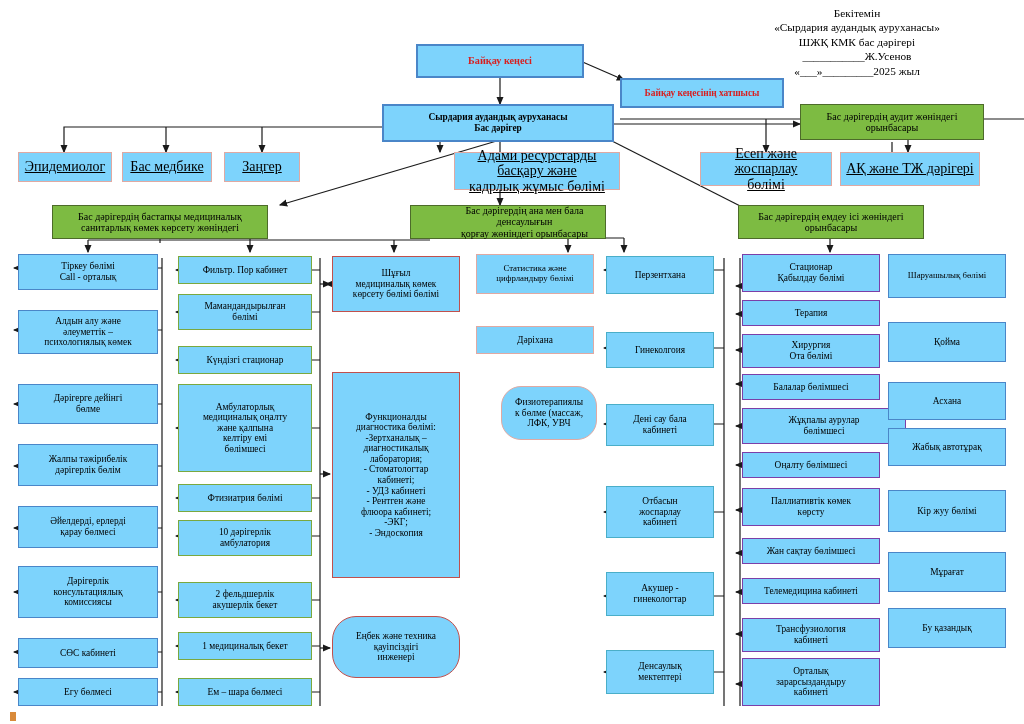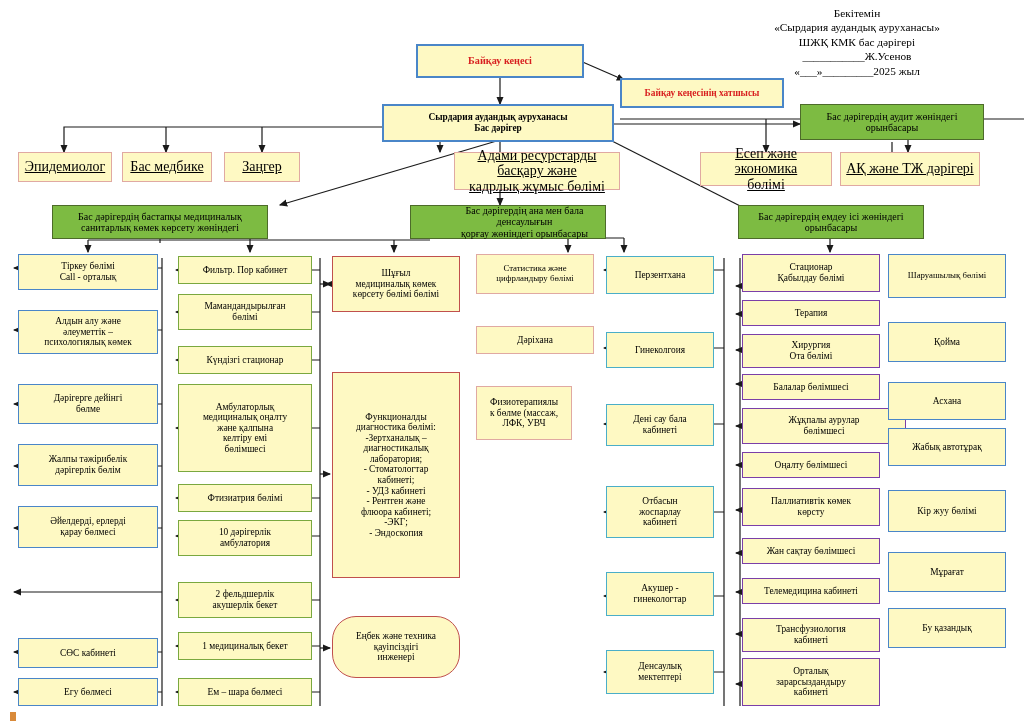--- a/index.html
+++ b/index.html
@@ -22,21 +22,21 @@
     pointer-events: none;
     z-index: 1;
   }
 
   .node {
     position: absolute;
     display: flex;
     align-items: center;
     justify-content: center;
     text-align: center;
-    background: #fef9c3;
+    background: #7dd3fc;
     z-index: 2;
     line-height: 1.12;
     padding: 2px 3px;
     white-space: pre-line;
   }
 
   
   .pal-blue       { border: 2.5px solid #4a86c8; }
   .pal-blue-thin  { border: 1.6px solid #4a86c8; }
   .pal-pink       { border: 1.4px solid #e0a9a2; }
@@ -186,21 +186,21 @@
 Бас дәрігер</div>
 
   <div class="node pal-greenfill fs-75" style="left:800px; top:104px; width:184px; height:36px;">Бас дәрігердің аудит жөніндегі
 орынбасары</div>
 
   <div class="node pal-pink fs-8" style="left:18px; top:152px; width:94px; height:30px;">Эпидемиолог</div>
   <div class="node pal-pink fs-8" style="left:122px; top:152px; width:90px; height:30px;">Бас медбике</div>
   <div class="node pal-pink fs-8" style="left:224px; top:152px; width:76px; height:30px;">Заңгер</div>
   <div class="node pal-pink fs-8" style="left:454px; top:152px; width:166px; height:38px;">Адами ресурстарды басқару және
 кадрлық жұмыс бөлімі</div>
-  <div class="node pal-pink fs-8" style="left:700px; top:152px; width:132px; height:34px;">Есеп және экономика
+  <div class="node pal-pink fs-8" style="left:700px; top:152px; width:132px; height:34px;">Есеп және жоспарлау
 бөлімі</div>
   <div class="node pal-pink fs-8" style="left:840px; top:152px; width:140px; height:34px;">АҚ және ТЖ дәрігері</div>
 
   <div class="node pal-greenfill fs-75" style="left:52px; top:205px; width:216px; height:34px;">Бас дәрігердің бастапқы медициналық
 санитарлық көмек көрсету жөніндегі</div>
   <div class="node pal-greenfill fs-75" style="left:410px; top:205px; width:196px; height:34px;padding-left:36px;">Бас дәрігердің ана мен бала денсаулығын
 қорғау жөніндегі орынбасары</div>
   <div class="node pal-greenfill fs-75" style="left:738px; top:205px; width:186px; height:34px;">Бас дәрігердің емдеу  ісі жөніндегі
 орынбасары</div>
 
@@ -208,20 +208,23 @@
 Call - орталық</div>
   <div class="node pal-blue-thin fs-9" style="left:18px; top:310px; width:140px; height:44px;">Алдын алу және
 әлеуметтік –
 психологиялық көмек</div>
   <div class="node pal-blue-thin fs-9" style="left:18px; top:384px; width:140px; height:40px;">Дәрігерге дейінгі
 бөлме</div>
   <div class="node pal-blue-thin fs-9" style="left:18px; top:444px; width:140px; height:42px;">Жалпы тәжірибелік
 дәрігерлік бөлім</div>
   <div class="node pal-blue-thin fs-9" style="left:18px; top:506px; width:140px; height:42px;">Әйелдерді, ерлерді
 қарау бөлмесі</div>
+  <div class="node pal-blue-thin fs-9" style="left:18px; top:566px; width:140px; height:52px;">Дәрігерлік
+консультациялық
+комиссиясы</div>
   <div class="node pal-blue-thin fs-9" style="left:18px; top:638px; width:140px; height:30px;">СӨС кабинеті</div>
   <div class="node pal-blue-thin fs-9" style="left:18px; top:678px; width:140px; height:28px;">Егу бөлмесі</div>
 
   <div class="node pal-green fs-9" style="left:178px; top:256px; width:134px; height:28px;">Фильтр. Пор кабинет</div>
   <div class="node pal-green fs-9" style="left:178px; top:294px; width:134px; height:36px;">Мамандандырылған
 бөлімі</div>
   <div class="node pal-green fs-9" style="left:178px; top:346px; width:134px; height:28px;">Күндізгі стационар</div>
   <div class="node pal-green fs-9" style="left:178px; top:384px; width:134px; height:88px;">Амбулаторлық
 медициналық оңалту
 және қалпына
@@ -250,21 +253,21 @@
 флюора кабинеті;
 -ЭКГ;
 - Эндоскопия</div>
   <div class="node pal-red fs-9" style="left:332px; top:616px; width:128px; height:62px;border-radius:24px;">Еңбек және техника
 қауіпсіздігі
 инженері</div>
 
   <div class="node pal-pink fs-85" style="left:476px; top:254px; width:118px; height:40px;">Статистика және
 цифрландыру бөлімі</div>
   <div class="node pal-pink fs-9" style="left:476px; top:326px; width:118px; height:28px;">Дәріхана</div>
-  <div class="node pal-pink fs-9" style="left:476px; top:386px; width:96px; height:54px;">Физиотерапиялы
+  <div class="node pal-pink fs-9" style="left:501px; top:386px; width:96px; height:54px;border-radius:20px;">Физиотерапиялы
 к бөлме (массаж,
 ЛФК, УВЧ</div>
 
   <div class="node pal-teal fs-9" style="left:606px; top:256px; width:108px; height:38px;">Перзентхана</div>
   <div class="node pal-teal fs-9" style="left:606px; top:332px; width:108px; height:36px;">Гинеколгоия</div>
   <div class="node pal-teal fs-9" style="left:606px; top:404px; width:108px; height:42px;">Дені сау бала
 кабинеті</div>
   <div class="node pal-teal fs-9" style="left:606px; top:486px; width:108px; height:52px;">Отбасын
 жоспарлау
 кабинеті</div>

